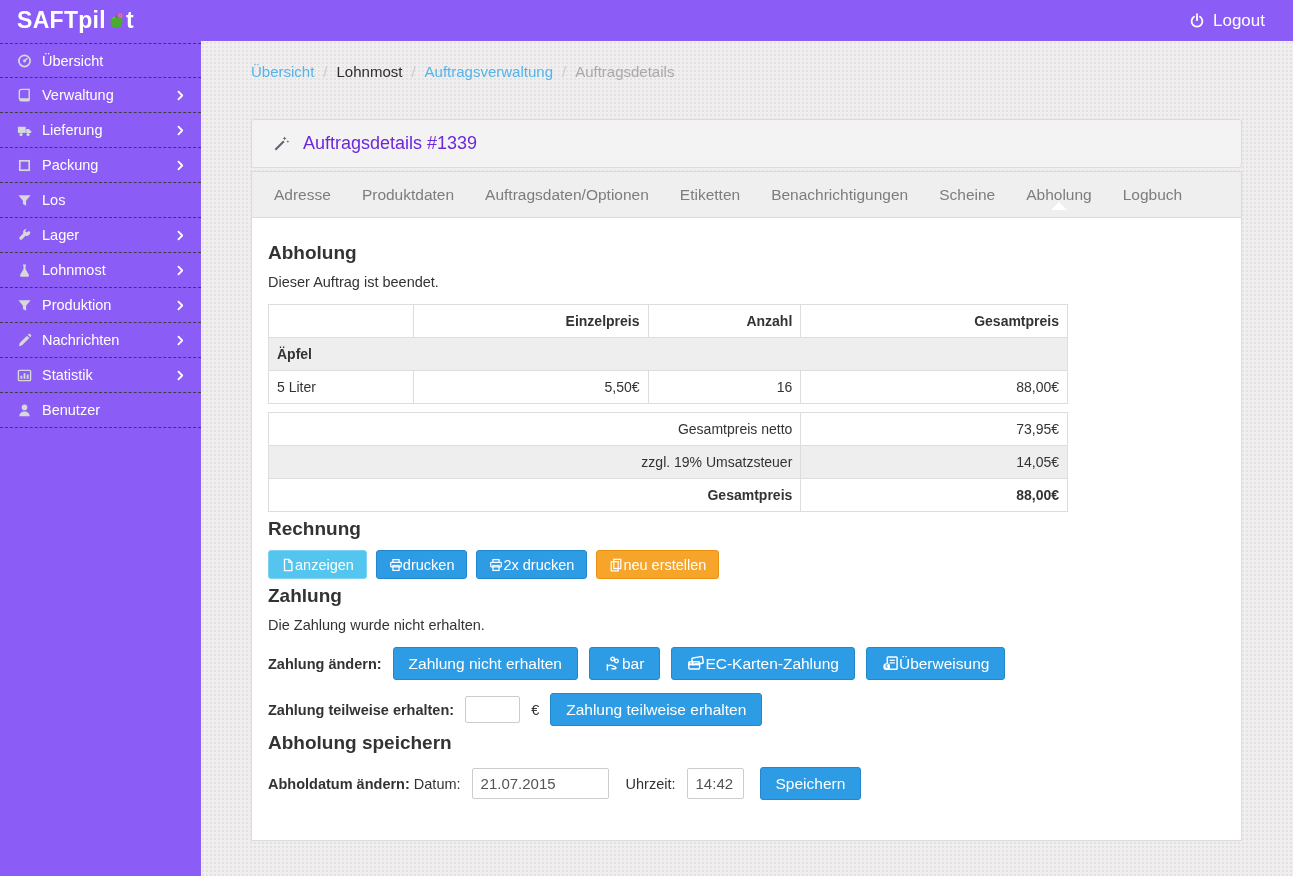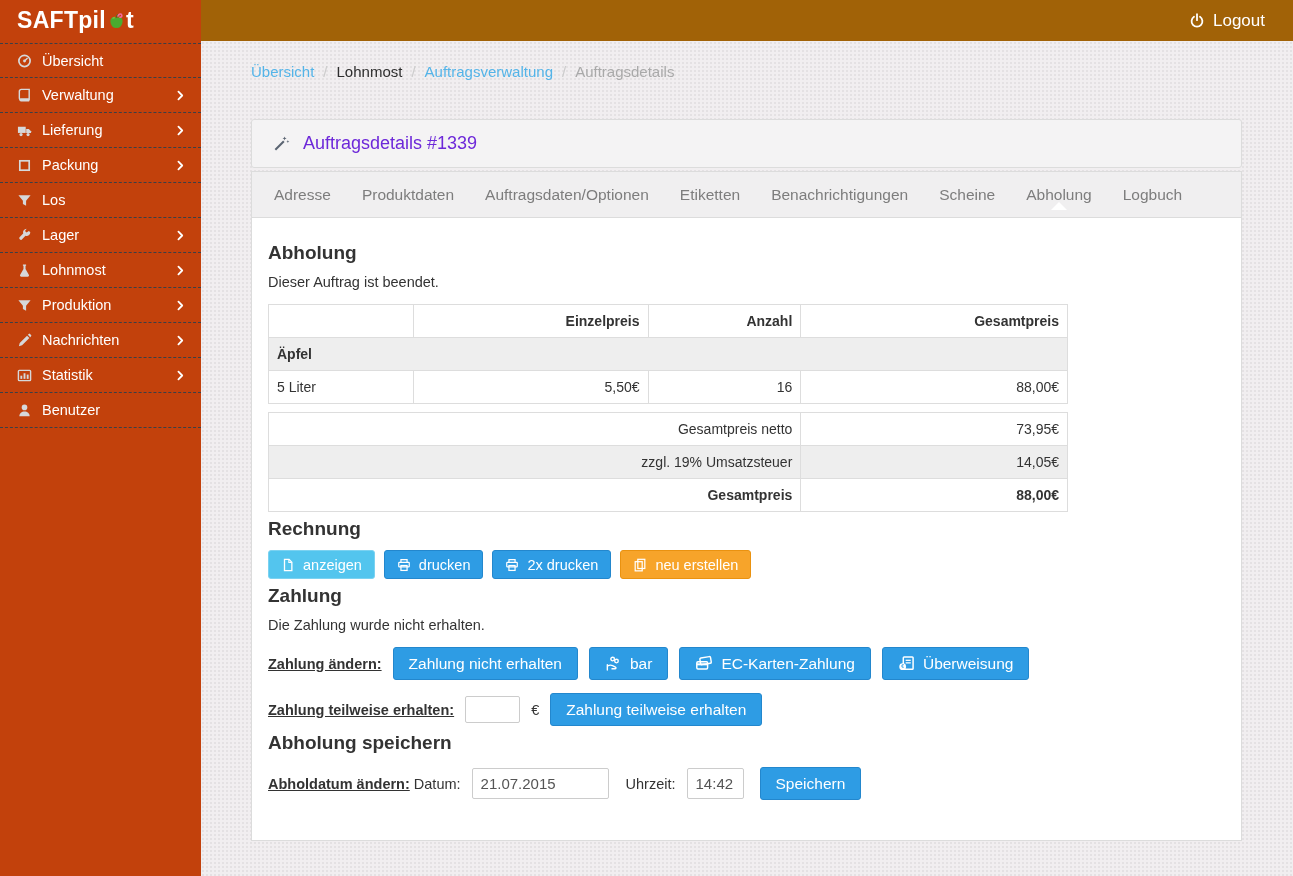--- a/index.html
+++ b/index.html
@@ -1,27 +1,27 @@
 <!DOCTYPE html>
 <html><head>
 <meta charset="utf-8">
 <style>
   * { box-sizing: border-box; margin: 0; padding: 0; }
   html,body { width:1293px; height:876px; }
   body { font-family:"Liberation Sans", sans-serif; background:#f1eff1; overflow:hidden; }
   .app { position:relative; width:1293px; height:876px; overflow:hidden; }
 
   
-  .topbar { position:absolute; left:0; top:0; width:1293px; height:41px; background:#a16207; z-index:5; }
+  .topbar { position:absolute; left:0; top:0; width:1293px; height:41px; background:#8b5cf6; z-index:5; }
   .logout { position:absolute; right:28px; top:0; height:41px; display:flex; align-items:center; gap:8px;
             color:#fff; font-size:17px; cursor:pointer; }
   .logout svg { width:16px; height:16px; color:#fff; }
 
   
-  .sidebar { position:absolute; left:0; top:0; width:201px; height:876px; background:#c2410c; z-index:6; }
+  .sidebar { position:absolute; left:0; top:0; width:201px; height:876px; background:#8b5cf6; z-index:6; }
   .logo { height:41px; display:flex; align-items:center; padding-left:17px; color:#fff;
           font-size:23px; font-weight:bold; letter-spacing:0.3px; }
   .logo .apple { width:19px; height:19px; margin:0 0 -2px 1px; }
   .menu { margin-top:2px; }
   .menu-item { display:flex; align-items:center; height:35px; padding:0 15px 0 17px;
                border-bottom:1px dashed #3c3f46; color:#fff; font-size:14.5px; cursor:pointer; }
   .menu-item:first-child { border-top:1px dashed #3c3f46; }
   .mi-icon { width:17px; height:15px; margin-right:8px; color:#d6d8da; display:flex; align-items:center; }
   .mi-icon svg { width:15px; height:15px; }
   .mi-chevron { margin-left:auto; width:11px; height:11px; color:#fff; }
@@ -59,31 +59,31 @@
   table.items td, table.items th, table.summary td { border:1px solid #ddd; padding:8px 8px; height:29px; }
   table.items th { font-weight:bold; text-align:right; }
   td.group-row { background:#eee; font-weight:bold; text-align:left; }
   td.num { text-align:right; }
   table.summary { margin-top:8px; }
   table.summary td.lbl { text-align:right; }
   table.summary tr.alt td { background:#eee; }
   table.summary tr.total td { font-weight:bold; }
 
   
-  .btn { display:inline-flex; align-items:center; gap:8px; color:#fff; font-size:14.5px;
+  .btn { display:inline-flex; align-items:center; gap:0; color:#fff; font-size:14.5px;
          border-radius:3px; border:1px solid transparent; cursor:pointer; padding:0 12px; height:29px;
          background:#2e9ce4; border-color:#2387cd; font-family:"Liberation Sans",sans-serif; }
   .btn svg { width:14px; height:14px; }
   .btn.info    { background:#53c5ee; border-color:#7bd2f1; }
   .btn.warning { background:#f7a42a; border-color:#ea9210; }
   .btn.lg { height:33px; font-size:15.5px; padding:0 15px; }
   .btn-row { display:flex; gap:9px; margin-bottom:4px; }
 
   .form-row { display:flex; align-items:center; gap:11px; margin-top:13px; font-size:14.5px; color:#333; }
-  .form-row b { font-weight:bold;text-decoration:underline; }
+  .form-row b { font-weight:bold; }
   input.txt { border:1px solid #ccc; border-radius:2px; height:31px; padding:0 8px; font-size:15px;
               color:#555; font-family:"Liberation Sans",sans-serif; }
   input.small { width:55px; height:27px; }
   input.date { width:137px; }
   input.time { width:57px; }
 
   .section-gap { margin-top:30px; }
 </style>
 </head>
 <body>

